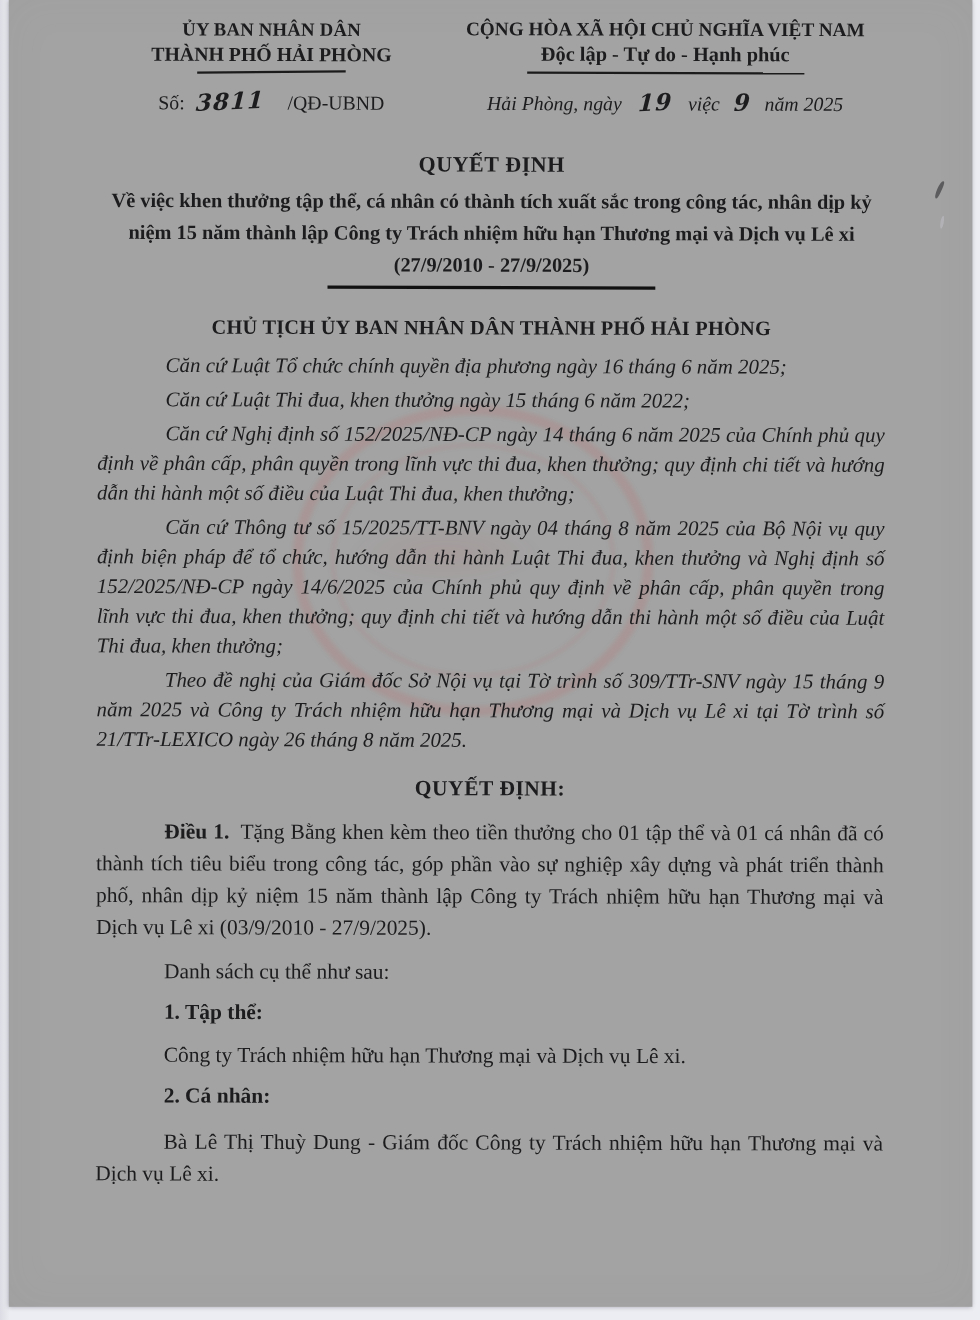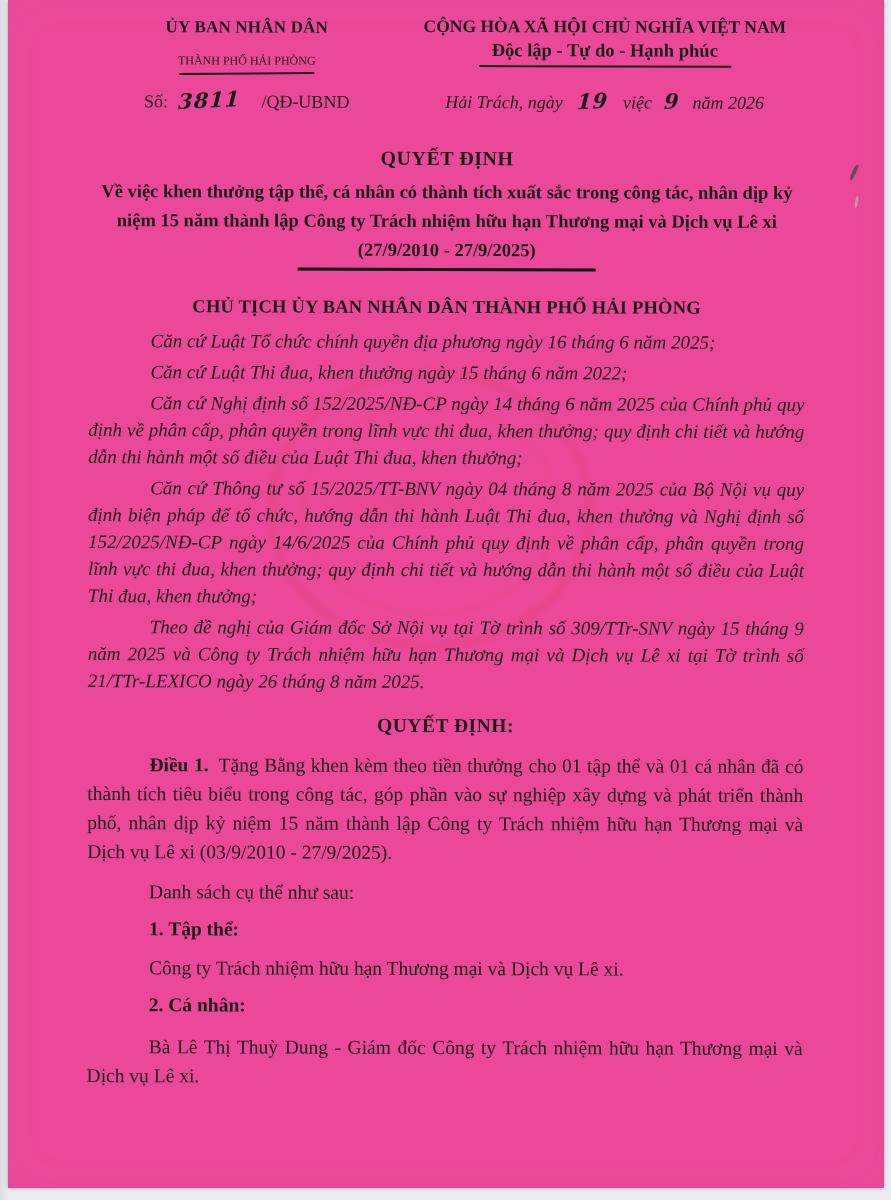--- a/index.html
+++ b/index.html
@@ -7,34 +7,34 @@
     width: 891px; height: 1200px;
     overflow: hidden;
     background: #e8e9ee;
     font-family: "Liberation Serif", serif;
     color: #1c1c1e;
   }
   .scan-bg { position: absolute; inset: 0; background: linear-gradient(90deg,#dcdde4 0,#ecedf2 9px,#ecedf2 100%); }
   .page {
     position: absolute;
     left: 8px; top: 0; right: 7px; bottom: 12px;
-    background: #ec4899;
+    background: #a3a3a3;
     box-shadow: 0 0 4px rgba(40,40,60,.35), inset 0 0 40px rgba(120,120,140,.06);
   }
   .sheet {
     position: relative;
     padding: 16px 80px 0 80px;
     transform: rotate(0.15deg);
   }
   
   .hdr { display: flex; }
   .hdr-left { width: 315px; text-align: center; padding-top: 2px; }
   .hdr-right { flex: 1; text-align: center; }
   .org1 { font-weight: bold; font-size: 17px; letter-spacing: .2px; }
-  .org2 { font-weight: normal; font-size: 12px; margin-top: 16px; }
+  .org2 { font-weight: bold; font-size: 18px; margin-top: 2px; }
   .u-left  { width: 135px; height: 2px; background: #1b1b1b; margin: 4px auto 0; transform: rotate(-.6deg); }
   .nat1 { font-weight: bold; font-size: 17.5px; }
   .nat2 { font-weight: bold; font-size: 18.5px; margin-top: 3px; }
   .u-right { width: 252px; height: 2px; background: #1b1b1b; margin: 4px auto 0; }
   .hdr2 { display: flex; margin-top: 13px; align-items: baseline; }
   .hdr2-left { width: 315px; text-align: center; font-size: 18px; }
   .hdr2-right { flex: 1; text-align: center; font-style: italic; font-size: 18px; }
   .hand {
     display: inline-block;
     font-family: "DejaVu Serif", serif;
@@ -121,25 +121,25 @@
       </div>
     </div>
 
     <div class="hdr2">
       <div class="hdr2-left">
         <span>Số:</span>
         <span class="hand num-hand">3811</span>
         <span>/QĐ-UBND</span>
       </div>
       <div class="hdr2-right">
-        <span>Hải Trách, ngày</span>
+        <span>Hải Phòng, ngày</span>
         <span class="hand day-hand">19</span>
         <span>việc</span>
         <span class="hand mon-hand">9</span>
-        <span>năm 2026</span>
+        <span>năm 2025</span>
       </div>
     </div>
 
     <div class="doc-title">QUYẾT ĐỊNH</div>
     <div class="doc-subject">Về việc khen thưởng tập thể, cá nhân có thành tích xuất sắc trong công tác, nhân dịp kỷ niệm 15 năm thành lập Công ty Trách nhiệm hữu hạn Thương mại và Dịch vụ Lê xi (27/9/2010 - 27/9/2025)</div>
     <div class="u-subject"></div>
 
     <div class="authority">CHỦ TỊCH ỦY BAN NHÂN DÂN THÀNH PHỐ HẢI PHÒNG</div>
 
     <div class="recitals">

